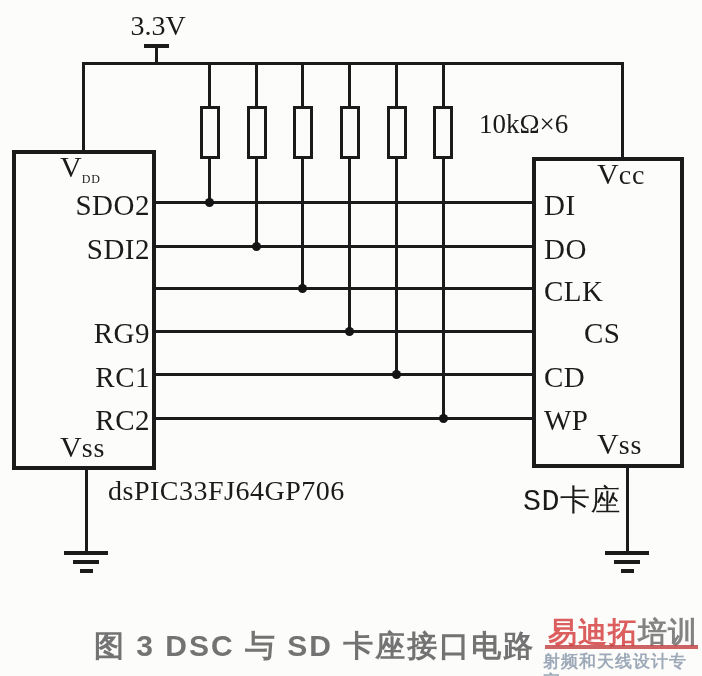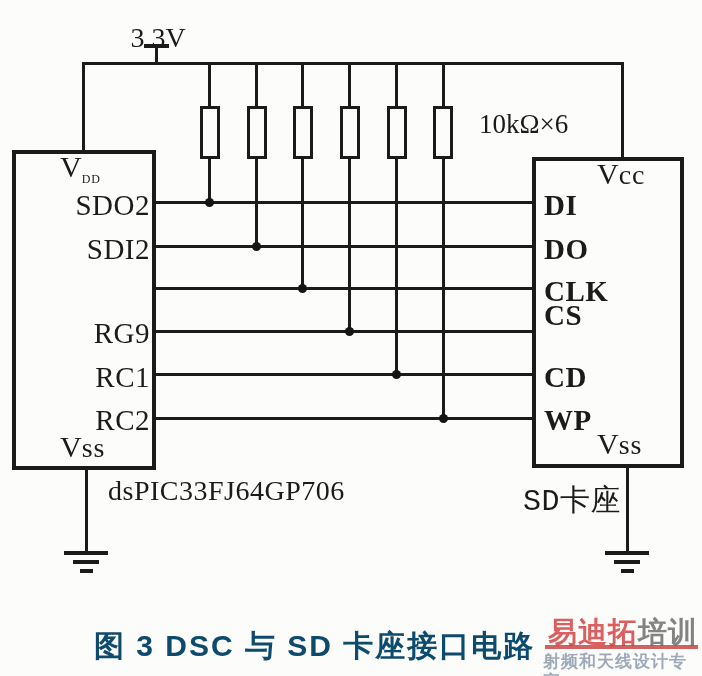--- a/index.html
+++ b/index.html
@@ -9,45 +9,45 @@
     font-family:"Liberation Serif",serif;color:#1b1b1b;
   }
   .wire{position:absolute;background:#1b1b1b;}
   .res{position:absolute;width:20px;height:53px;border:3px solid #1b1b1b;
        background:#fcfcfa;box-sizing:border-box;}
   .dot{position:absolute;width:9px;height:9px;background:#141414;border-radius:50%;}
   .icbox{position:absolute;border:4px solid #1b1b1b;box-sizing:border-box;background:transparent;}
   .lbl{position:absolute;white-space:nowrap;}
   .pin{font-size:29px;line-height:30px;letter-spacing:0.5px;}
   .pin-l{left:10px;width:140px;text-align:right;}
-  .pin-r{left:544px;font-weight:bold;}
+  .pin-r{left:544px;}
   .vmain{font-size:30px;line-height:30px;}
   .vsub-dd{font-size:12px;vertical-align:-6px;letter-spacing:1px;}
   .vsub-sm{font-size:28px;vertical-align:0px;letter-spacing:1px;}
   .annot{font-size:27px;line-height:28px;}
   .chipname{font-size:28px;line-height:29px;letter-spacing:0.5px;margin-left:16px;}
   .caption{
     position:absolute;left:94px;top:628px;
     font-family:"Liberation Sans",sans-serif;
     font-weight:bold;font-size:30px;line-height:36px;letter-spacing:2px;
-    color:#0c4a6e;z-index:1;
+    color:#737373;z-index:1;
   }
   .wm{position:absolute;font-family:"Liberation Sans",sans-serif;z-index:2;}
   .wm-brand{left:548px;top:616px;font-size:29px;line-height:32px;font-weight:bold;
             letter-spacing:1px;opacity:0.88;}
   .wm-underline{left:545px;top:645px;width:153px;height:4px;opacity:0.8;z-index:2;position:absolute;}
   .wm-tagline{left:543px;top:652px;font-size:17px;line-height:20px;font-weight:bold;
               letter-spacing:1px;opacity:0.9;}
 </style>
 </head>
 <body>
 
 <div id="stage">
 
-  <div class="lbl annot" style="left:120px;top:24px;width:76px;text-align:center;font-size:28px;">3.3V</div>
+  <div class="lbl annot" style="left:120px;top:12px;width:76px;text-align:center;font-size:28px;">3.3V</div>
   <div class="wire" style="left:144px;top:44px;width:25px;height:4px;"></div>
   <div class="wire" style="left:155px;top:44px;width:3px;height:19px;"></div>
   <div class="wire" style="left:82px;top:62px;width:542px;height:3px;"></div>
   <div class="wire" style="left:82px;top:62px;width:3px;height:88px;"></div>
   <div class="wire" style="left:621px;top:62px;width:3px;height:95px;"></div>
 
   <div class="wire" style="left:208px;top:62px;width:3px;height:44px;"></div>
   <div class="wire" style="left:255px;top:62px;width:3px;height:44px;"></div>
   <div class="wire" style="left:301px;top:62px;width:3px;height:44px;"></div>
   <div class="wire" style="left:348px;top:62px;width:3px;height:44px;"></div>
@@ -98,21 +98,21 @@
 
   <div class="lbl chipname" style="left:92px;top:476px;">dsPIC33FJ64GP706</div>
 
   <div class="icbox" style="left:532px;top:157px;width:152px;height:311px;"></div>
 
   <div class="lbl" style="left:597px;top:159px;"><span class="vmain">V</span><span class="vsub-sm">cc</span></div>
 
   <div class="lbl pin pin-r" style="top:190px;">DI</div>
   <div class="lbl pin pin-r" style="top:234px;">DO</div>
   <div class="lbl pin pin-r" style="top:276px;">CLK</div>
-  <div class="lbl pin pin-r" style="top:300px;">CS</div>
+  <div class="lbl pin pin-r" style="top:318px;margin-left:40px;">CS</div>
   <div class="lbl pin pin-r" style="top:362px;">CD</div>
   <div class="lbl pin pin-r" style="top:405px;">WP</div>
 
   <div class="lbl" style="left:597px;top:429px;"><span class="vmain">V</span><span class="vsub-sm">ss</span></div>
 
   <div class="lbl chipname" style="left:507px;top:488px;font-size:30px;font-family:Liberation Mono, monospace;">SD卡座</div>
 
   <div class="wire" style="left:85px;top:470px;width:3px;height:81px;"></div>
   <div class="wire" style="left:64px;top:551px;width:44px;height:4px;"></div>
   <div class="wire" style="left:73px;top:560px;width:26px;height:4px;"></div>

